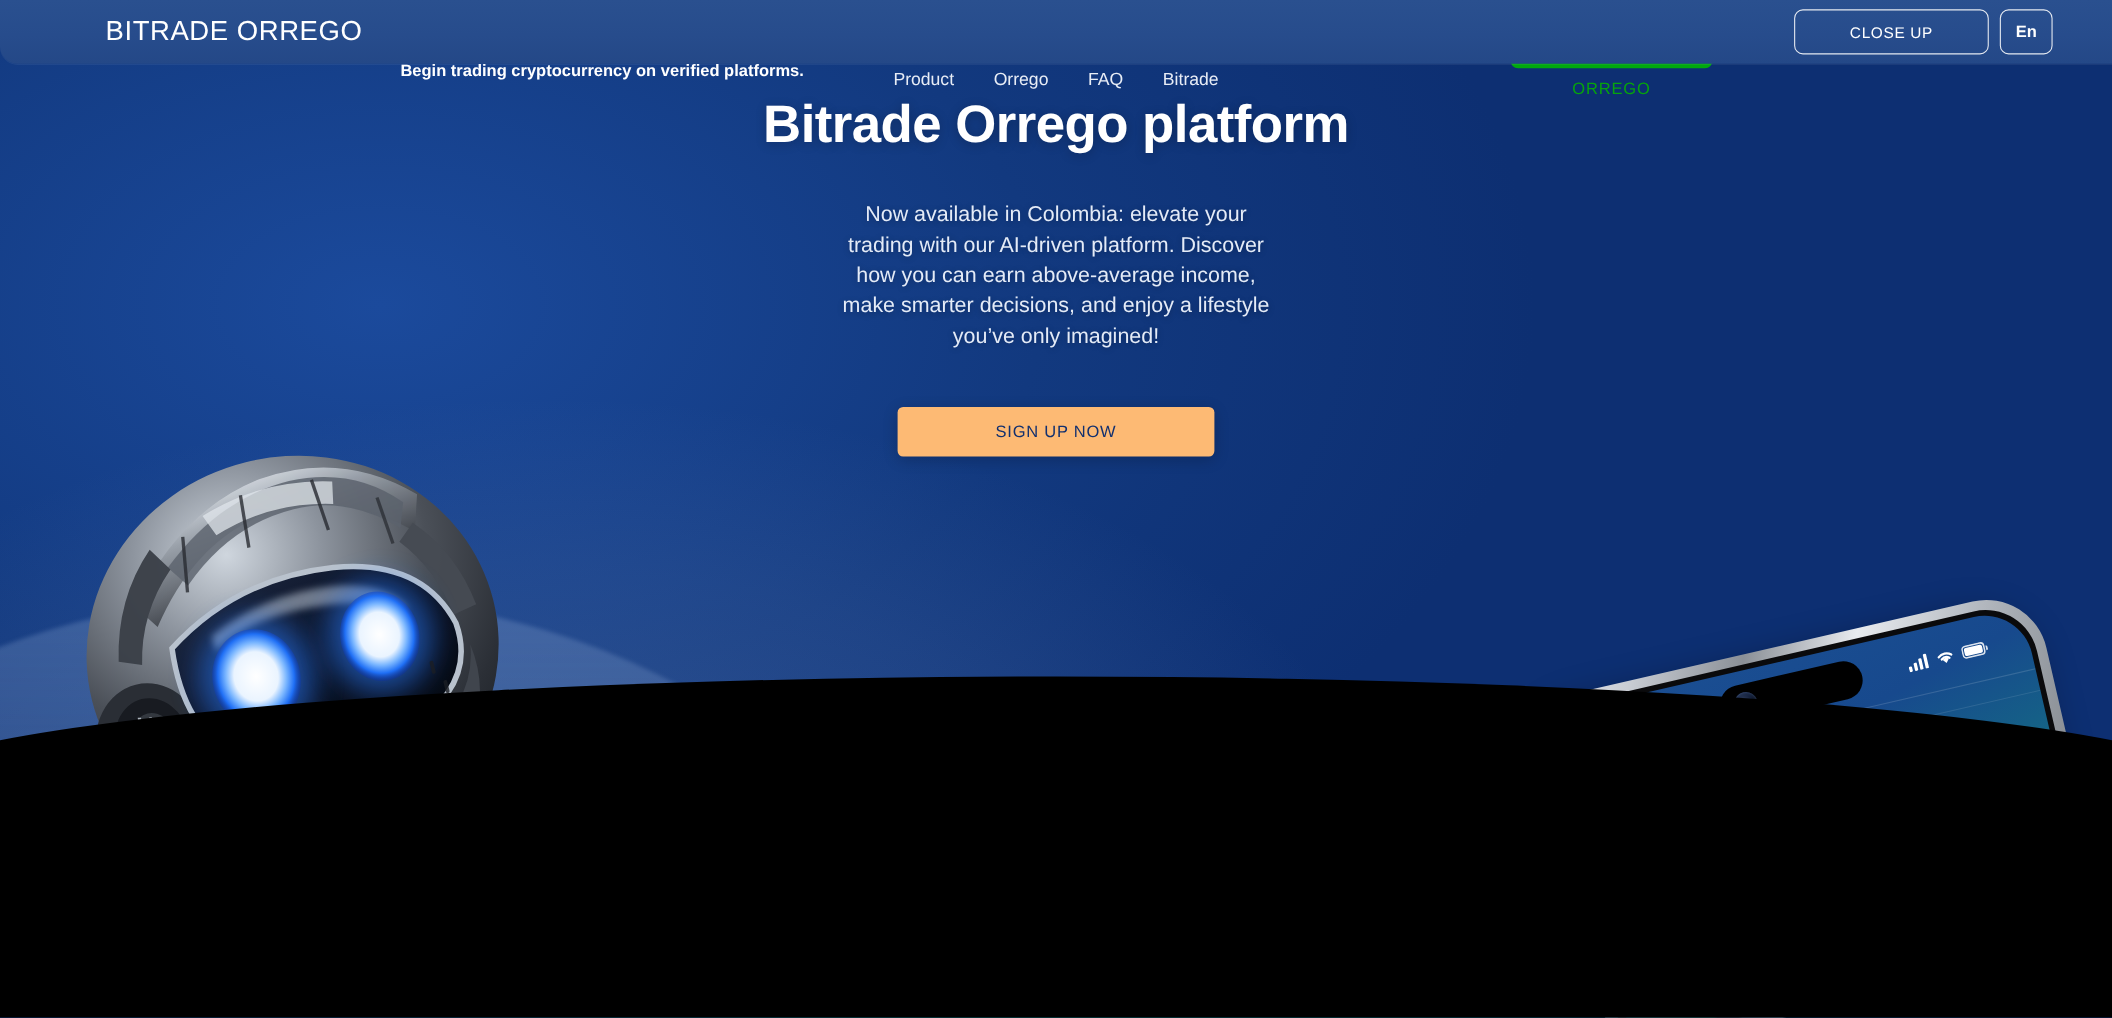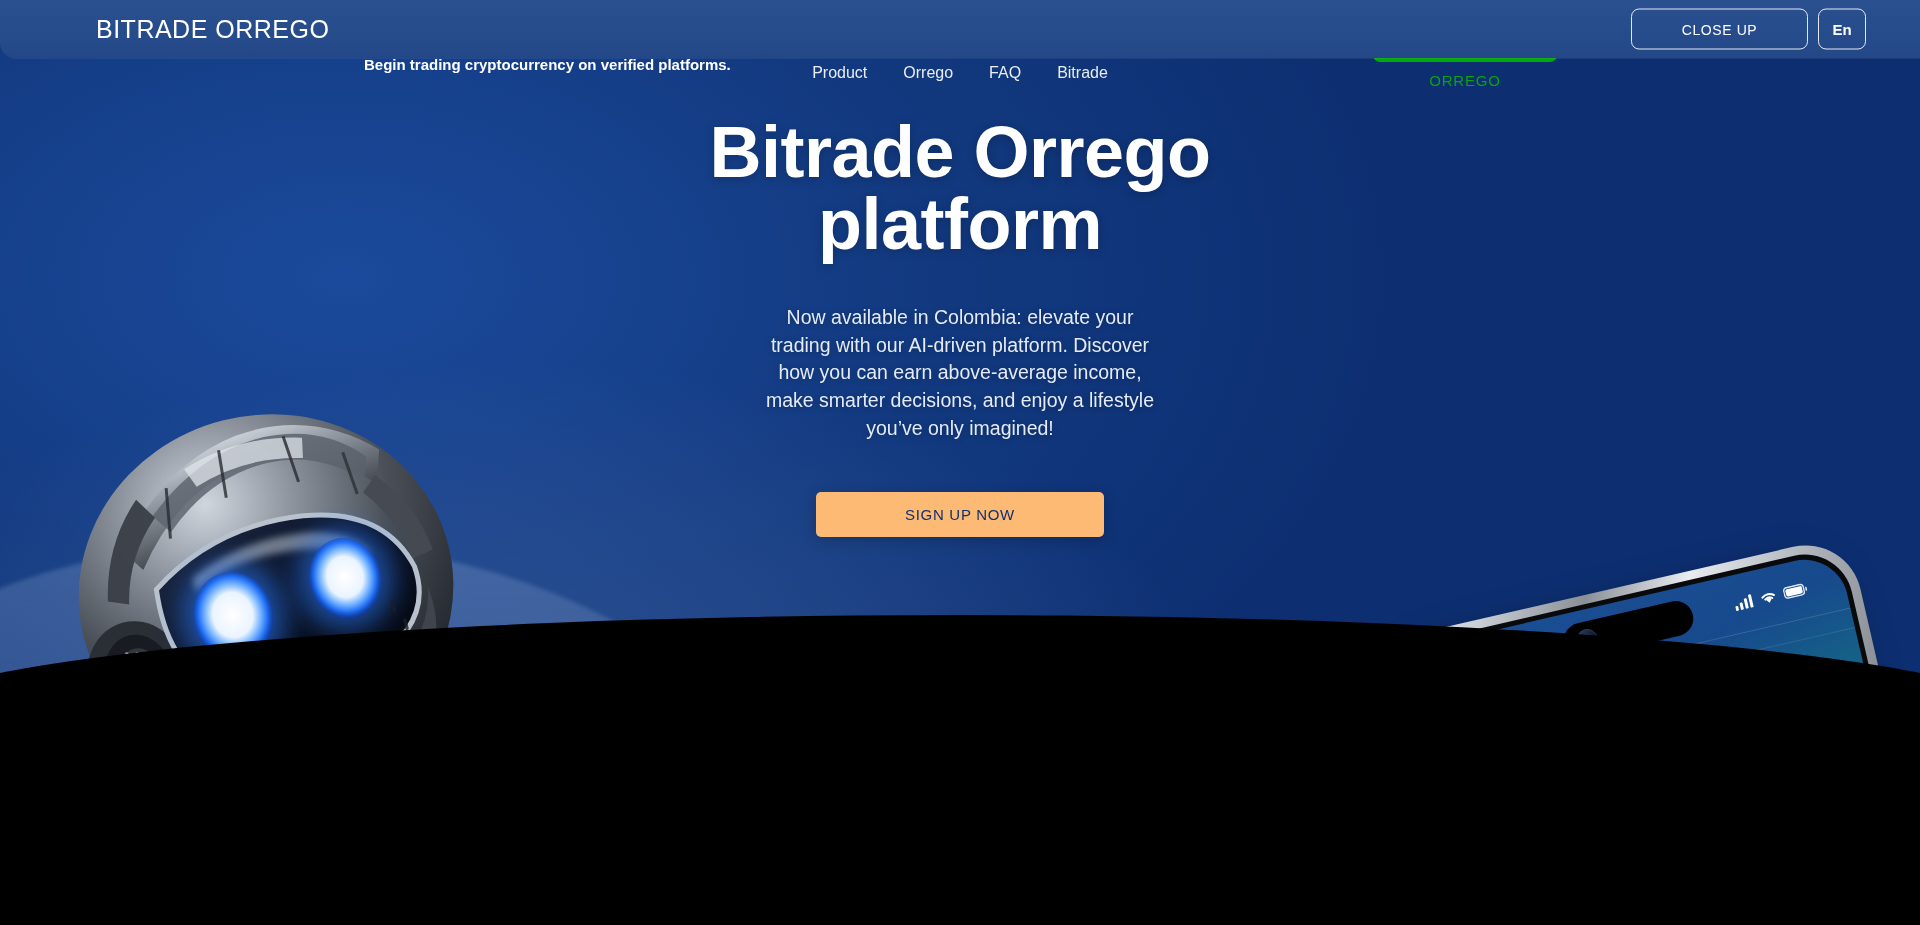--- a/index.html
+++ b/index.html
@@ -91,24 +91,24 @@
   }
 
   
   .hero-content {
     position:absolute; left:0; top:0; width:1920px; height:925px;
     z-index:25;
     display:flex; flex-direction:column; align-items:center;
     pointer-events:none;
   }
   .hero-title {
-    margin-top:116px;
+    margin-top:90px;
     width:620px;
     text-align:center;
-    font-size:72px; line-height:1.0;
+    font-size:48px; line-height:1.0;
     font-weight:700; color:#ffffff;
     letter-spacing:-0.5px;
     text-shadow:0 2px 10px rgba(0,0,0,0.22);
   }
   .hero-sub {
     margin-top:44px;
     width:400px;
     text-align:center;
     font-size:19.5px; line-height:1.42;
     color:#e4ebf7; font-weight:400;

